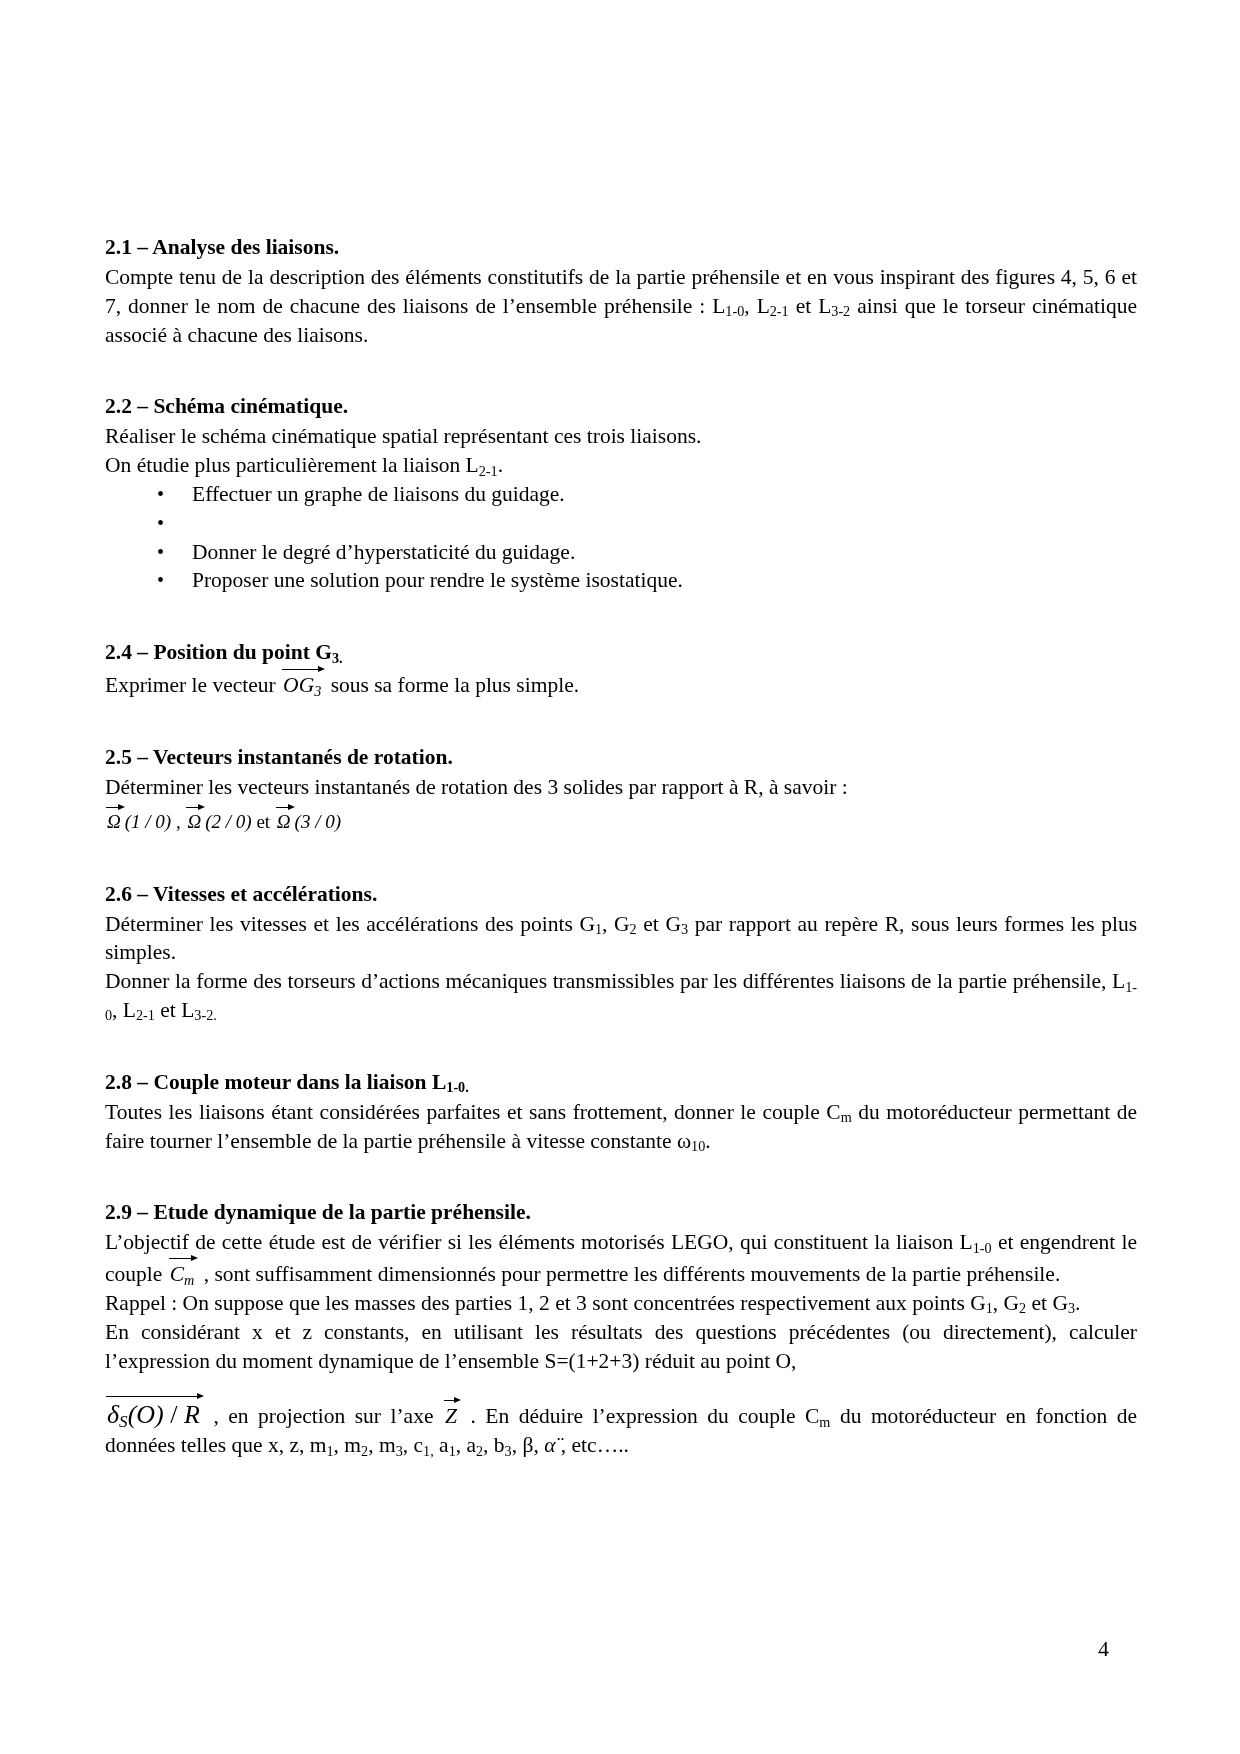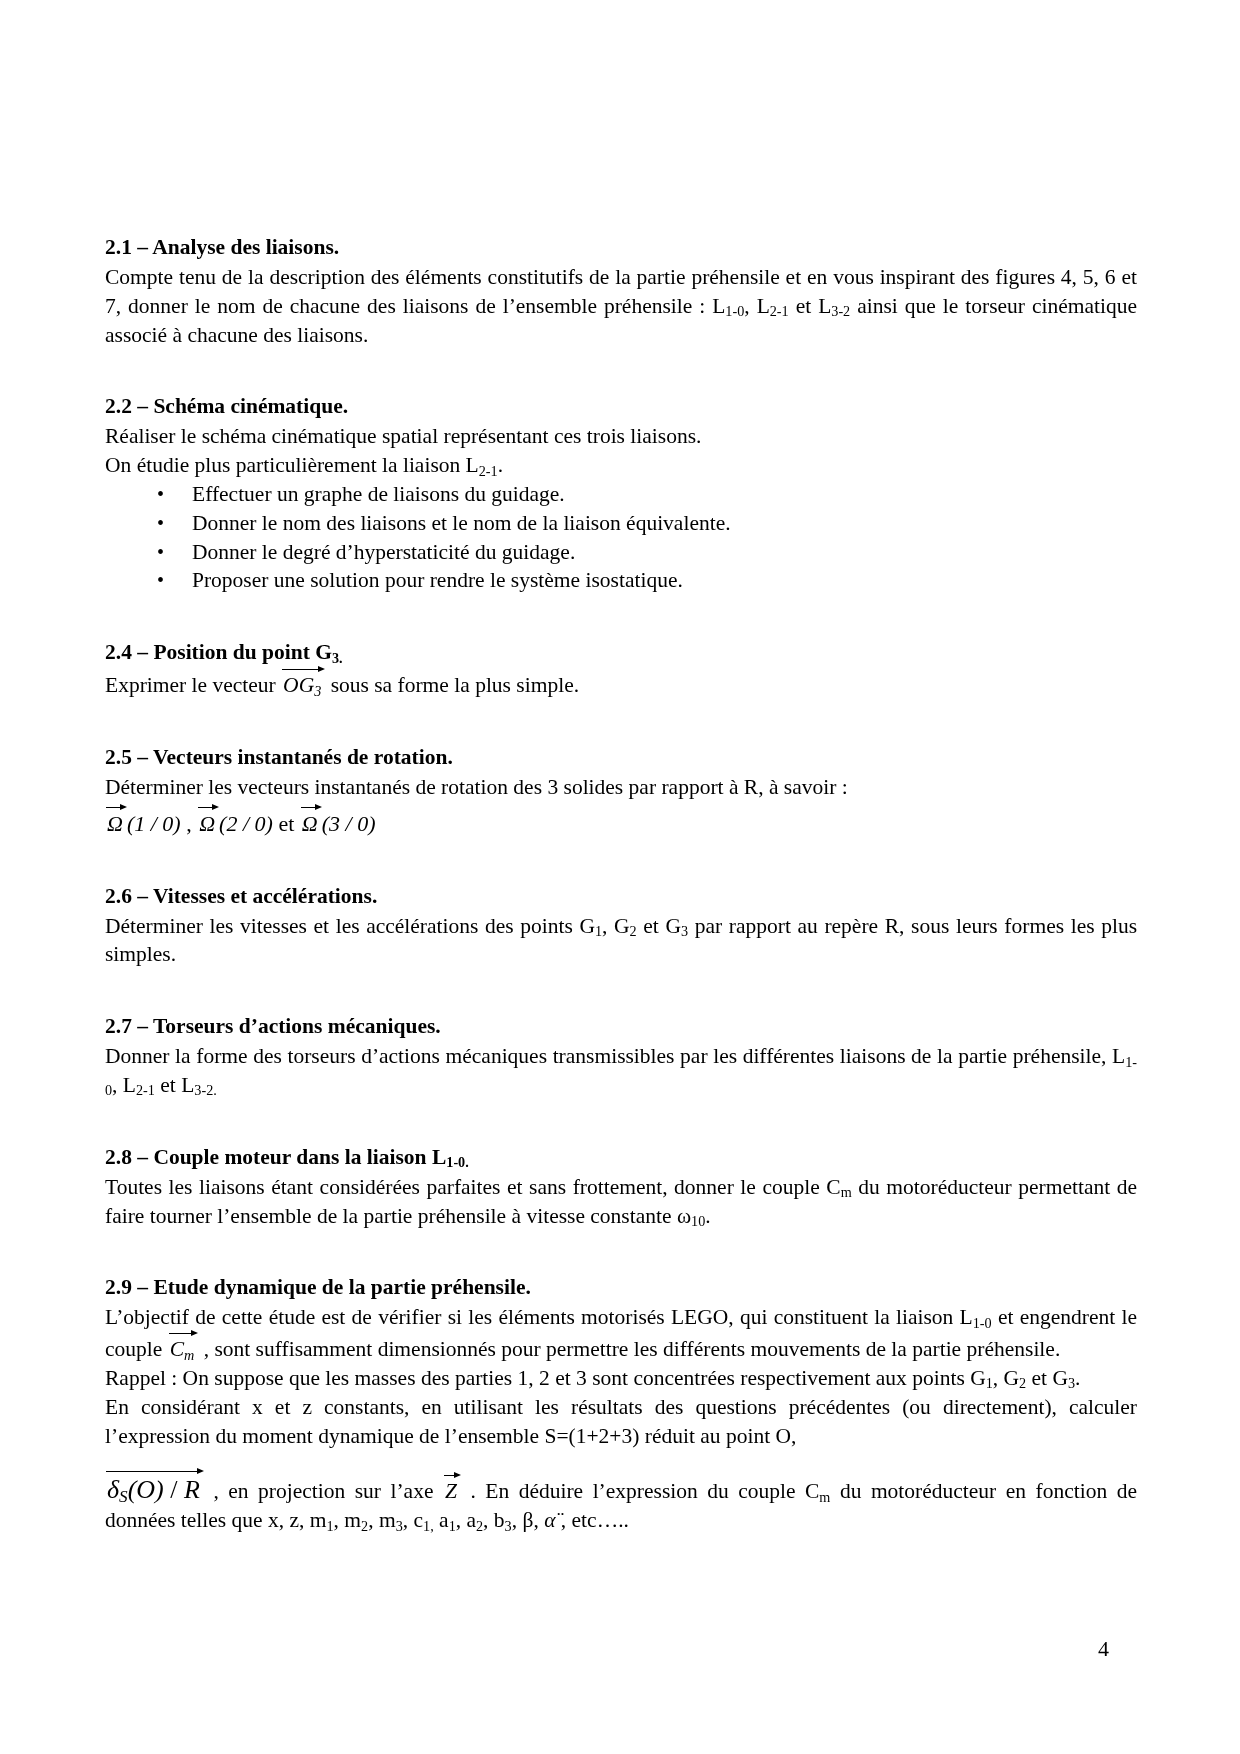--- a/index.html
+++ b/index.html
@@ -29,21 +29,21 @@
   section:first-child .h { margin-top:0; }
   .p {
     font-size:21.5px;
     line-height:28.8px;
     text-align:justify;
     margin:0;
   }
   .single { text-align:left; }
   .math {
     text-align:left;
-    font-size:22px;
+    font-size:19px;
     padding-top:4px;
   }
   .ul { margin:0; }
   .li {
     display:flex;
     font-size:21.5px;
     line-height:28.8px;
     align-items:baseline;
   }
   .dot {
@@ -103,21 +103,20 @@
       </section>
       <section>
         <div class="p single">On étudie plus particulièrement la liaison L<span class="sub">2-1</span>.</div>
         <div class="ul">
           <div class="li">
             <span class="dot">•</span>
             <span>Effectuer un graphe de liaisons du guidage.</span>
           </div>
           <div class="li">
             <span class="dot">•</span>
-            <span>Donner le nom des liaisons et le nom de la liaison équivalente.</span>
           </div>
           <div class="li">
             <span class="dot">•</span>
             <span>Donner le degré d’hyperstaticité du guidage.</span>
           </div>
           <div class="li">
             <span class="dot">•</span>
             <span>Proposer une solution pour rendre le système isostatique.</span>
           </div>
         </div>
@@ -129,21 +128,20 @@
       <section>
         <div class="h">2.5 – Vecteurs instantanés de rotation.</div>
         <div class="p single">Déterminer les vecteurs instantanés de rotation des 3 solides par rapport à R, à savoir :</div>
         <div class="p math"><span class="vec"><span class="it">Ω</span></span><span class="it">(1 / 0)</span> , <span class="vec"><span class="it">Ω</span></span><span class="it">(2 / 0)</span> et <span class="vec"><span class="it">Ω</span></span><span class="it">(3 / 0)</span></div>
       </section>
       <section>
         <div class="h">2.6 – Vitesses et accélérations.</div>
         <div class="p">Déterminer les vitesses et les accélérations des points G<span class="sub">1</span>, G<span class="sub">2</span> et G<span class="sub">3</span> par rapport au repère R, sous leurs formes les plus simples.</div>
       </section>
       <section>
-        <div class="h">2.7 – Torseurs d’actions mécaniques.</div>
         <div class="p">Donner la forme des torseurs d’actions mécaniques transmissibles par les différentes liaisons de la partie préhensile, L<span class="sub">1-0</span>, L<span class="sub">2-1</span> et L<span class="sub">3-2.</span></div>
       </section>
       <section>
         <div class="h">2.8 – Couple moteur dans la liaison L<span class="sub">1-0.</span></div>
         <div class="p">Toutes les liaisons étant considérées parfaites et sans frottement, donner le couple C<span class="sub">m</span> du motoréducteur permettant de faire tourner l’ensemble de la partie préhensile à vitesse constante ω<span class="sub">10</span>.</div>
       </section>
       <section>
         <div class="h">2.9 – Etude dynamique de la partie préhensile.</div>
         <div class="p">L’objectif de cette étude est de vérifier si les éléments motorisés LEGO, qui constituent la liaison L<span class="sub">1-0</span> et engendrent le couple <span class="vec"><span class="it">C</span><span class="sub it">m</span></span> , sont suffisamment dimensionnés pour permettre les différents mouvements de la partie préhensile.</div>
         <div class="p">Rappel : On suppose que les masses des parties 1, 2 et 3 sont concentrées respectivement aux points G<span class="sub">1</span>, G<span class="sub">2</span> et G<span class="sub">3</span>.</div>

